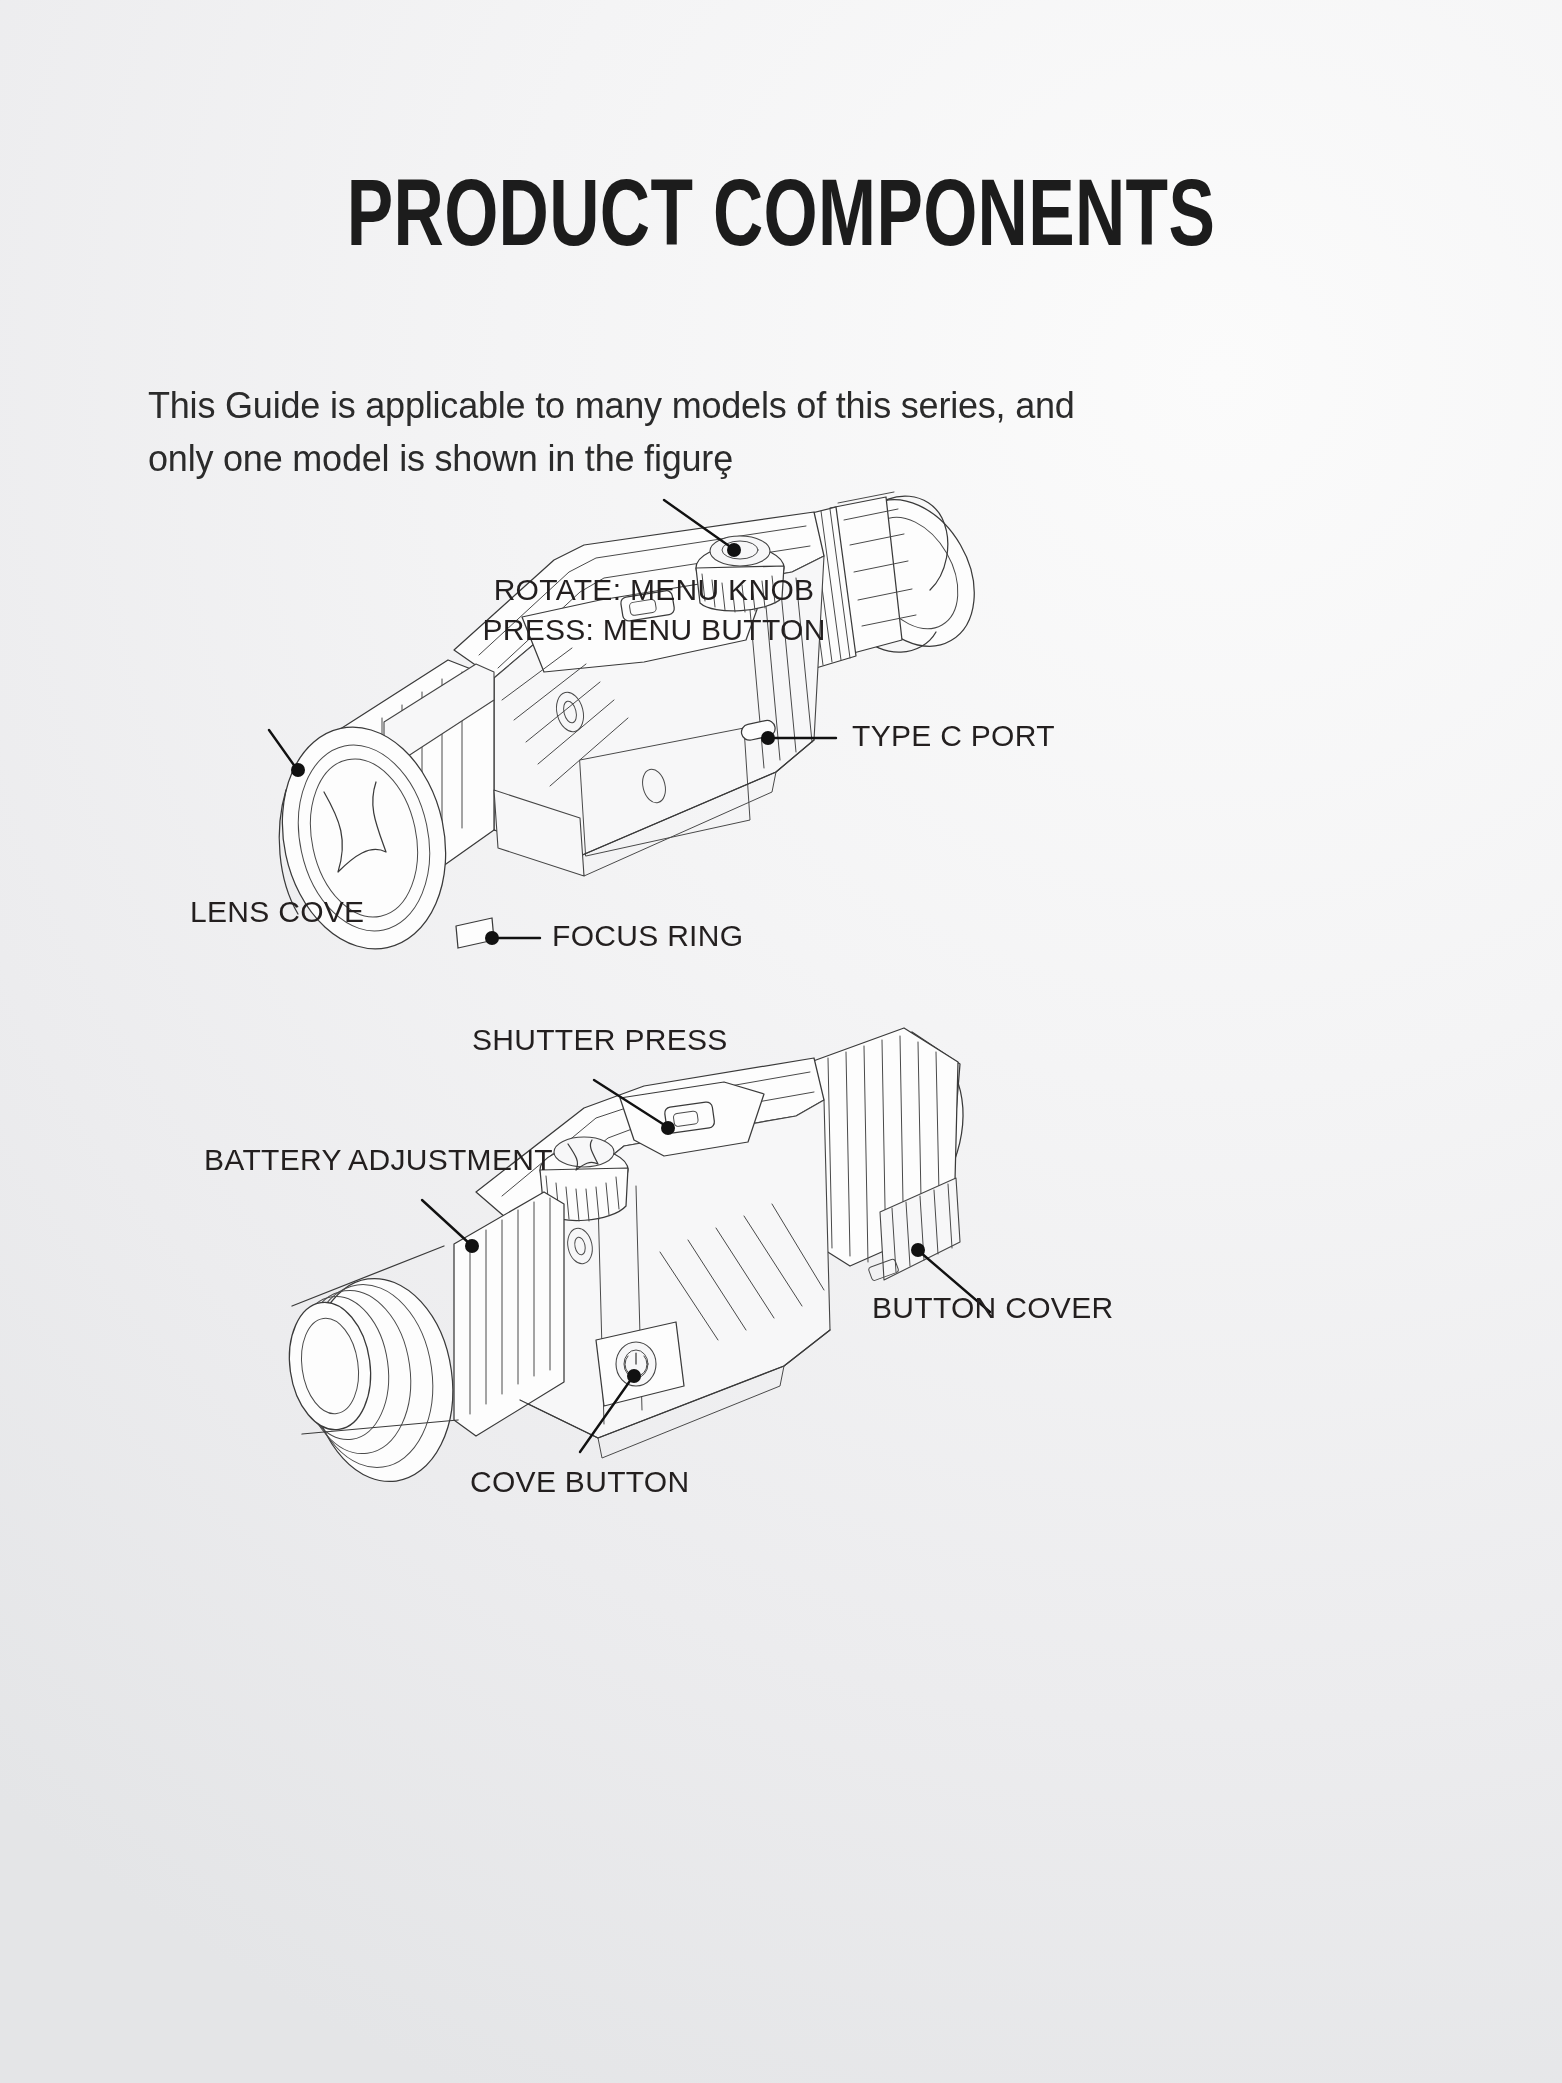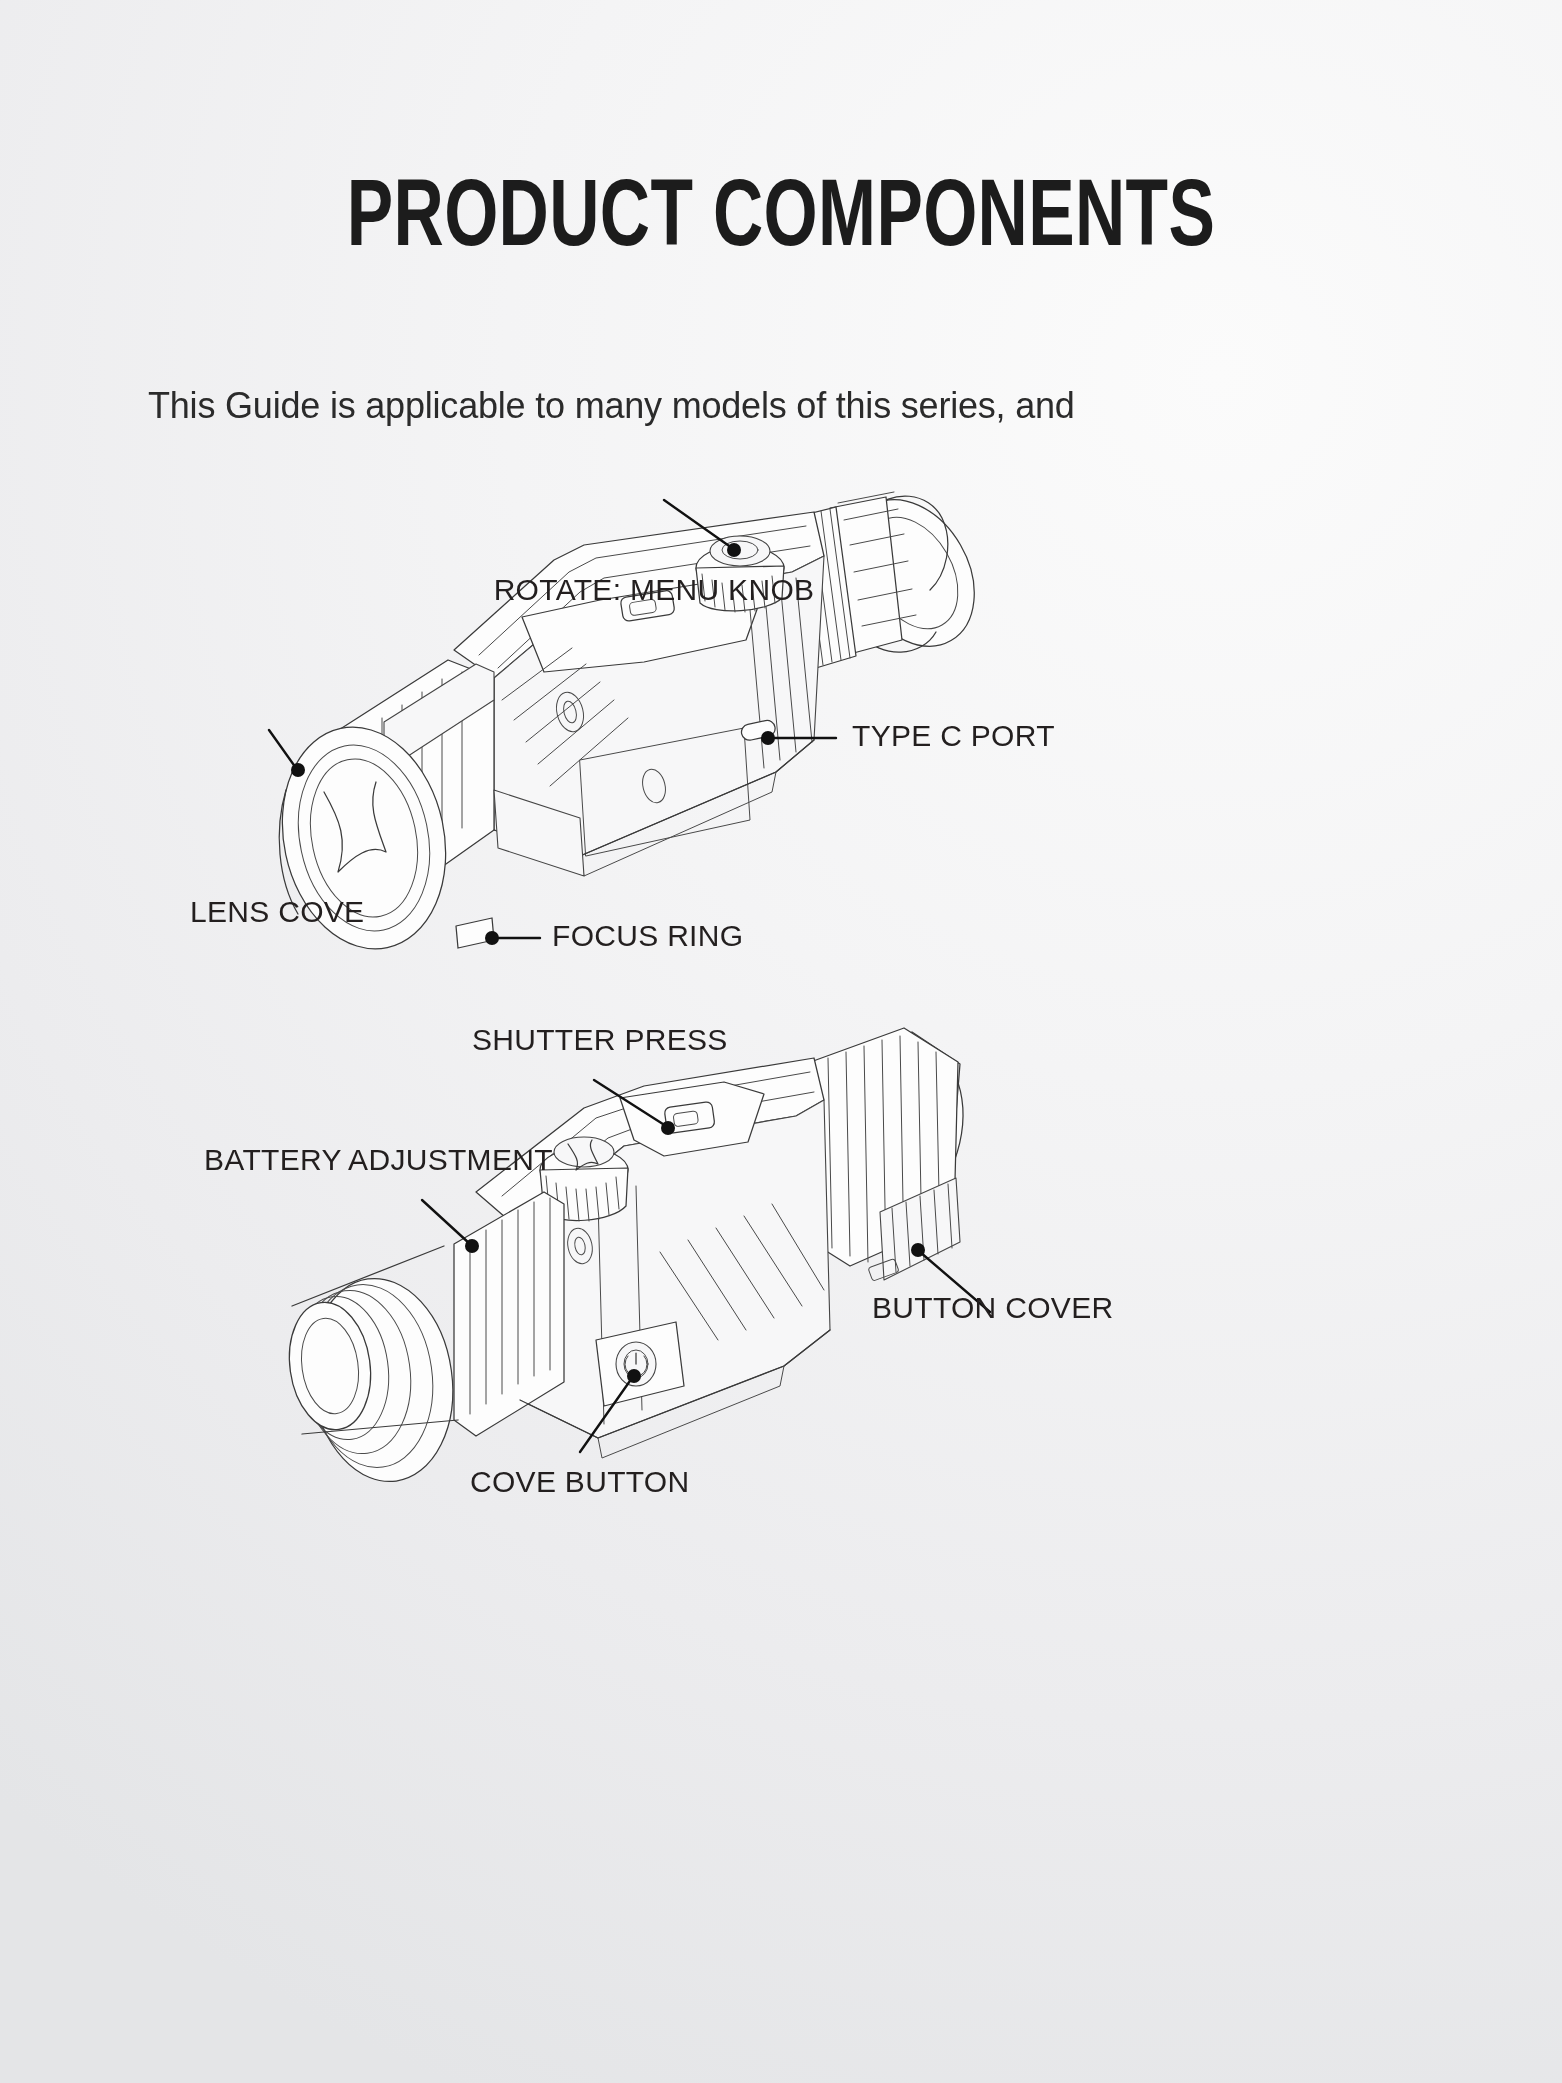--- a/index.html
+++ b/index.html
@@ -67,20 +67,21 @@
   .c-center { text-align:center; }
   .c-left   { text-align:right; }
 </style>
 </head>
 <body>
 
 <div id="page-title">PRODUCT COMPONENTS</div>
 
 <div id="subtitle">
   <span class="ln">This Guide is applicable to many models of this series, and</span>
+  <span class="ln">only one model is shown in the figurȩ</span>
 </div>
 
 <div class="stage">
 
 <svg width="1562" height="2083" viewBox="0 0 1562 2083" style="left:0;top:0;">
   <g>
 
     <ellipse class="art-fill" cx="888" cy="573" rx="56" ry="78" transform="rotate(-30 888 573)"></ellipse>
     <ellipse class="art-thin" cx="888" cy="573" rx="40" ry="60" transform="rotate(-30 888 573)"></ellipse>
     <path class="art" d="M845 512 C 868 488, 905 492, 918 518 C 930 543, 922 575, 906 590"></path>
@@ -181,20 +182,21 @@
     <path class="leader" d="M744 738 L812 738"></path>
     <circle class="dot" cx="744" cy="738" r="7"></circle>
 
     <path class="leader" d="M468 938 L516 938"></path>
     <circle class="dot" cx="468" cy="938" r="7"></circle>
   </g>
 </svg>
 
 <div class="callout c-center" style="left:420px; top:570px; width:420px;">
   <span class="ln">ROTATE: MENU KNOB</span>
+  <span class="ln">PRESS: MENU BUTTON</span>
 </div>
 
 <div class="callout c-left" style="left:166px; top:892px;">
   <span class="ln">LENS COVE</span>
 </div>
 
 <div class="callout c-left" style="left:828px; top:716px;">
   <span class="ln">TYPE C PORT</span>
 </div>
 

